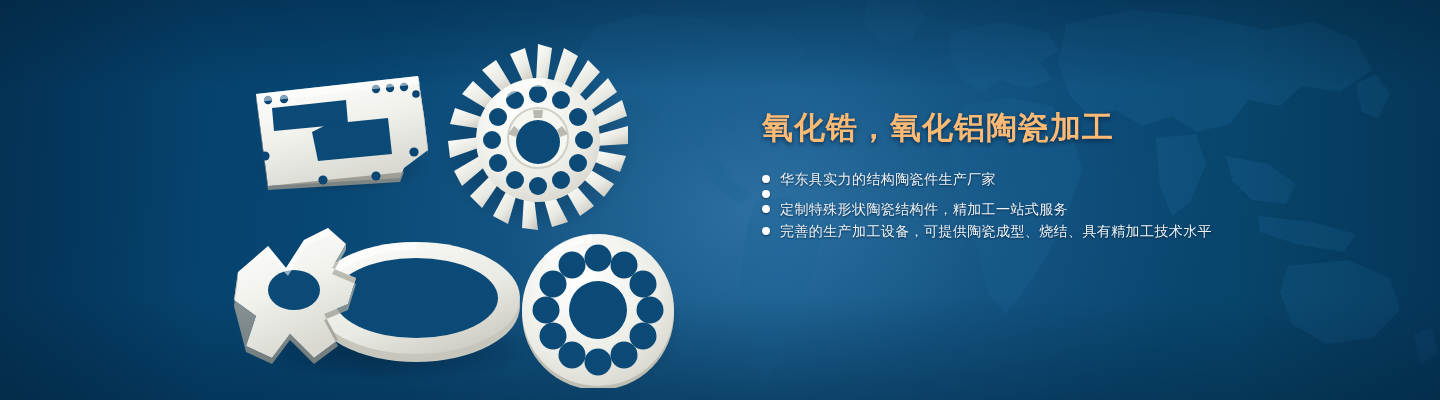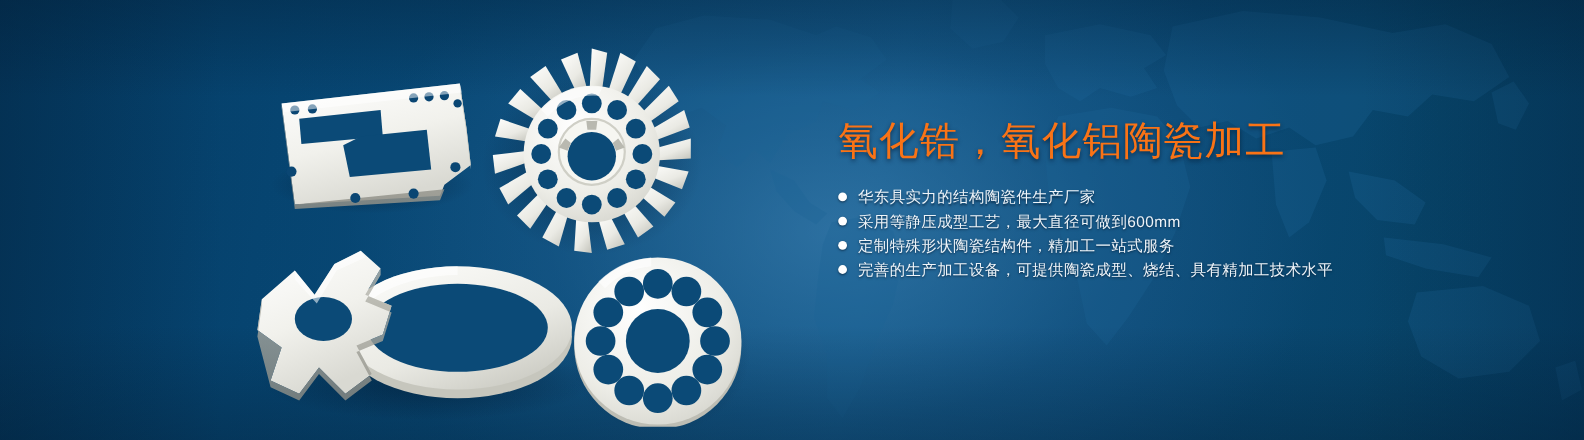--- a/index.html
+++ b/index.html
@@ -57,25 +57,25 @@
   }
   .products svg { display: block; }
 
   
   .copy {
     position: absolute;
     left: 762px; top: 108px;
     width: 620px;
   }
   .headline {
-    color: #f97316;
-    font-size: 36px;
+    color: #fdba74;
+    font-size: 31px;
     line-height: 40px;
     letter-spacing: 1px;
-    font-weight: 400;
+    font-weight: 700;
     white-space: nowrap;
     text-shadow: 0 2px 4px rgba(0,22,44,0.65);
   }
   .bullets {
     margin: 20px 0 13px 0;
     padding: 0;
     list-style: none;
   }
   .bullets li {
     display: flex;
@@ -300,21 +300,20 @@
 
   <div class="copy">
     <div class="headline">氧化锆，氧化铝陶瓷加工</div>
     <ul class="bullets">
       <li>
         <span class="dot"></span>
         <span>华东具实力的结构陶瓷件生产厂家</span>
       </li>
       <li>
         <span class="dot"></span>
-        <span>采用等静压成型工艺，最大直径可做到600mm</span>
       </li>
       <li>
         <span class="dot"></span>
         <span>定制特殊形状陶瓷结构件，精加工一站式服务</span>
       </li>
       <li>
         <span class="dot"></span>
         <span>完善的生产加工设备，可提供陶瓷成型、烧结、具有精加工技术水平</span>
       </li>
     </ul>

